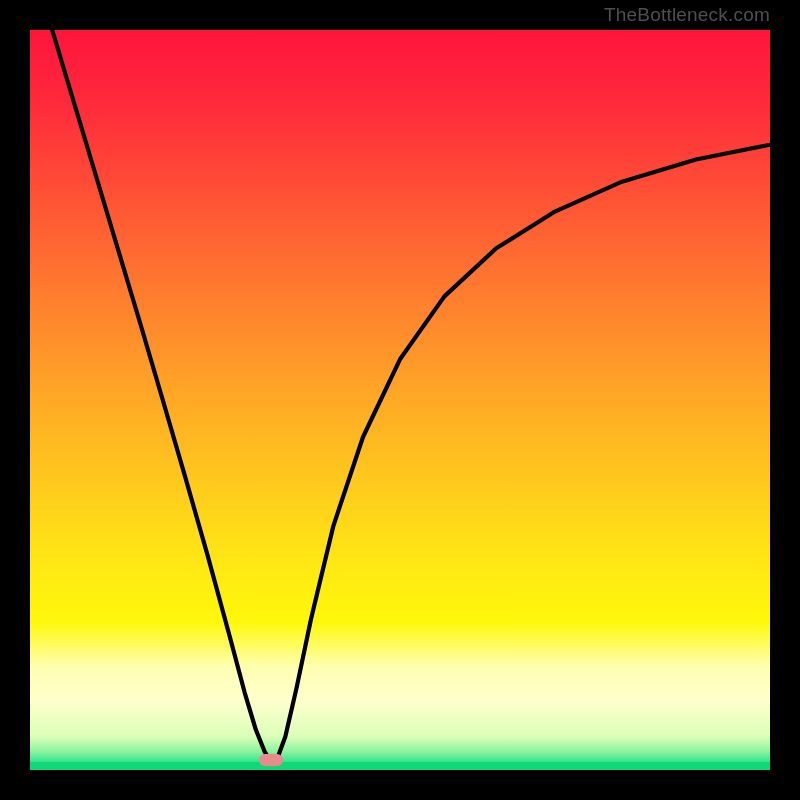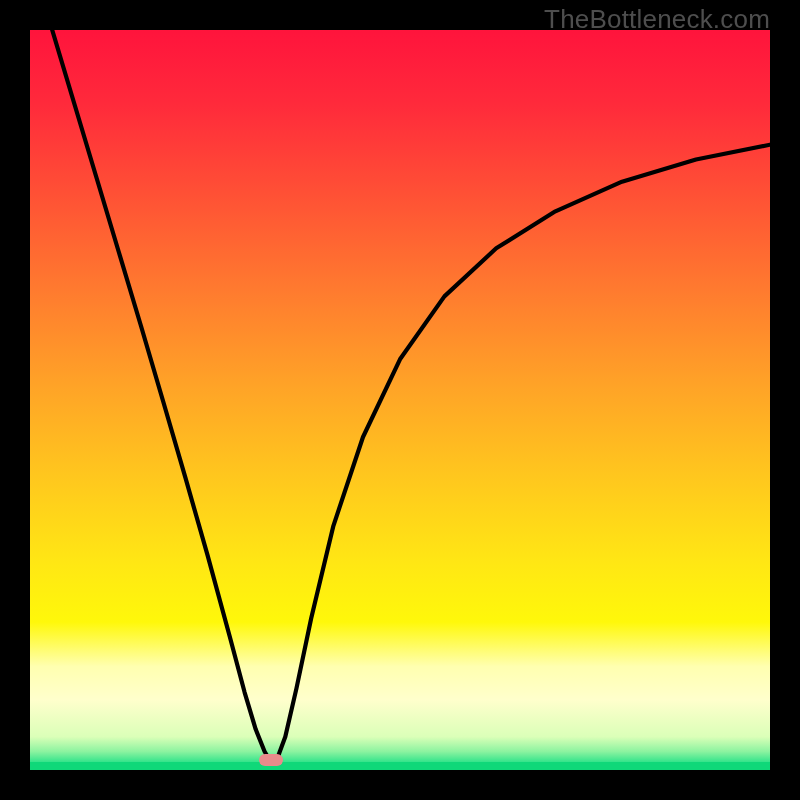--- a/index.html
+++ b/index.html
@@ -38,21 +38,21 @@
     position: absolute;
     left: 0;
     right: 0;
     bottom: 0;
   }
   .watermark {
     position: absolute;
     top: 4px;
     right: 30px;
     color: #4e4e4e;
-    font-size: 26px;
+    font-size: 19px;
     font-weight: 500;
     letter-spacing: 0.2px;
   }
   .marker {
     position: absolute;
     background: #e88b8b;
     border-radius: 8px;
   }
 </style>
 </head>

